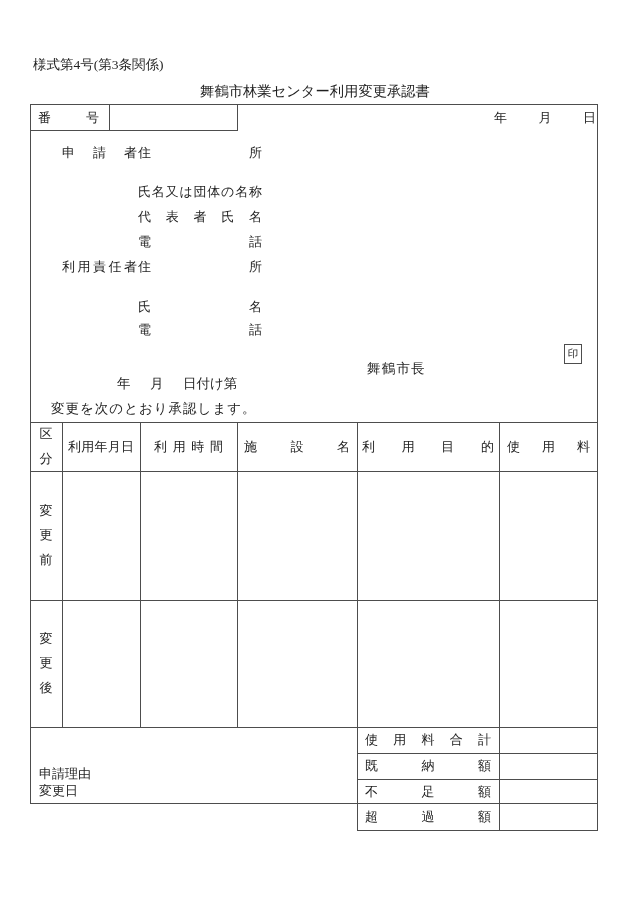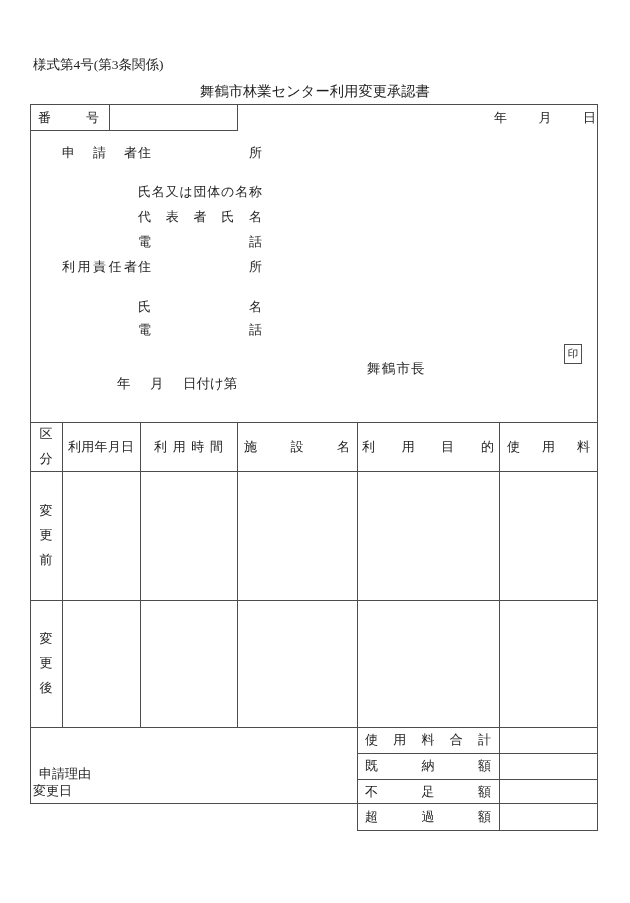--- a/index.html
+++ b/index.html
@@ -120,20 +120,21 @@
   </div>
 
   <div class="t fs" style="left:367px;top:360px;letter-spacing:1.2px">舞鶴市長</div>
   <div class="seal">
     <span>印</span>
   </div>
 
   <div class="t fs" style="left:117px;top:375px">年</div>
   <div class="t fs" style="left:150px;top:375px">月</div>
   <div class="t fs" style="left:183px;top:375px">日付け第</div>
+  <div class="t fs" style="left:51px;top:400px;letter-spacing:1px">変更を次のとおり承認します。</div>
 
   <div class="hl" style="left:30px;top:422px;width:568px"></div>
   <div class="hl" style="left:30px;top:471px;width:568px"></div>
   <div class="hl" style="left:30px;top:600px;width:568px"></div>
   <div class="hl" style="left:30px;top:727px;width:568px"></div>
   <div class="vl" style="left:62px;top:422px;height:305px"></div>
   <div class="vl" style="left:140px;top:422px;height:305px"></div>
   <div class="vl" style="left:237px;top:422px;height:305px"></div>
   <div class="vl" style="left:357px;top:422px;height:408px"></div>
   <div class="vl" style="left:499px;top:422px;height:408px"></div>
@@ -189,21 +190,21 @@
   <div class="region" style="left:358px;top:472px;width:140px;height:127px"></div>
   <div class="region" style="left:500px;top:472px;width:97px;height:127px"></div>
   <div class="region" style="left:63px;top:601px;width:76px;height:125px"></div>
   <div class="region" style="left:141px;top:601px;width:95px;height:125px"></div>
   <div class="region" style="left:238px;top:601px;width:118px;height:125px"></div>
   <div class="region" style="left:358px;top:601px;width:140px;height:125px"></div>
   <div class="region" style="left:500px;top:601px;width:97px;height:125px"></div>
 
   <div class="region" style="left:31px;top:728px;width:326px;height:76px"></div>
   <div class="t" style="left:39px;top:765px">申請理由</div>
-  <div class="t" style="left:33px;top:782px">変更日</div>
+  <div class="t" style="left:39px;top:782px">変更日</div>
 
   <div class="hl" style="left:357px;top:753px;width:241px"></div>
   <div class="hl" style="left:357px;top:779px;width:241px"></div>
   <div class="hl" style="left:357px;top:830px;width:241px"></div>
   <div class="vl" style="left:597px;top:804px;height:26px"></div>
 
   <div class="feelabel cj" style="top:727px">
       <span>使</span>
       <span>用</span>
       <span>料</span>

